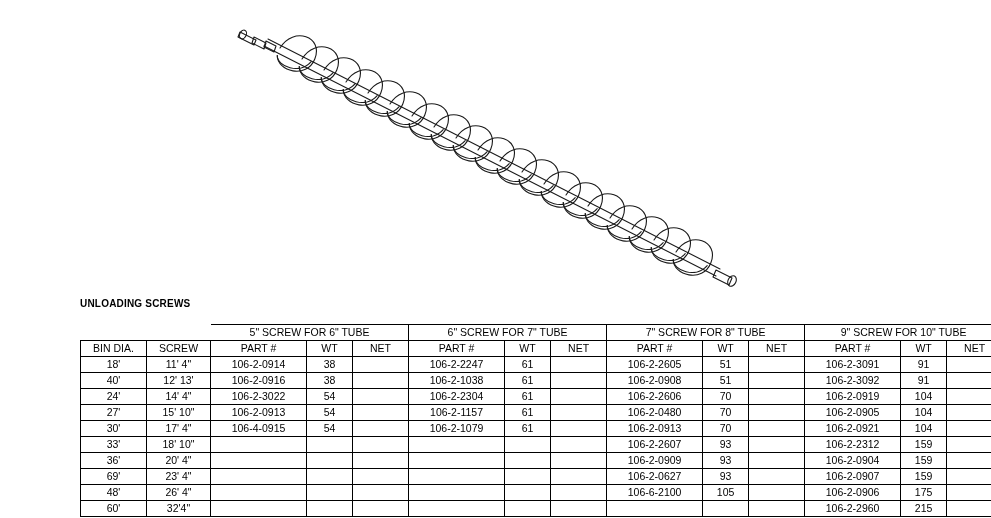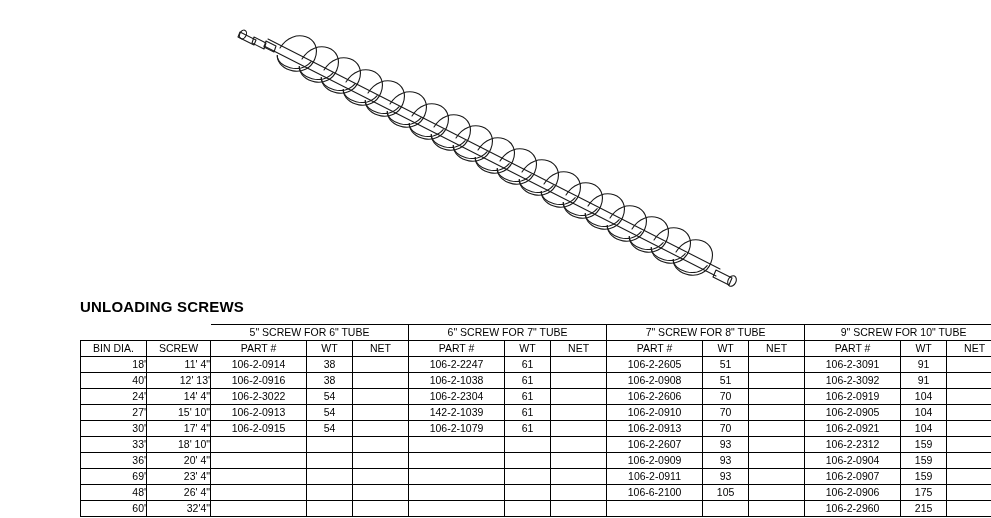--- a/index.html
+++ b/index.html
@@ -23,21 +23,21 @@
     top: 8px;
     width: 560px;
     height: 290px;
   }
 
   
   #section-title {
     position: absolute;
     left: 80px;
     top: 298px;
-    font-size: 15px;
+    font-size: 10px;
     font-weight: bold;
     letter-spacing: 0.2px;
   }
 
   
   #screw-table-wrap {
     position: absolute;
     left: 80px;
     top: 324px;
     width: 830px;
@@ -63,21 +63,21 @@
     font-weight: normal;
     height: 15px;
   }
   table.screw-table .blank-cell {
     border-left: 1px solid #ffffff;
     border-top: 1px solid #ffffff;
     border-right: 1px solid #ffffff;
   }
   table.screw-table td.bin,
   table.screw-table td.screwlen {
-    text-align: right;
+    text-align: center;
   }
   
   col.c-bin      { width: 66px; }
   col.c-screw    { width: 64px; }
   col.c-part     { width: 96px; }
   col.c-wt       { width: 46px; }
   col.c-net      { width: 56px; }
 </style>
 </head>
 <body>
@@ -272,34 +272,34 @@
           <td>106-2-0919</td>
           <td>104</td>
           <td></td>
         </tr>
         <tr>
           <td class="bin">27'</td>
           <td class="screwlen">15' 10"</td>
           <td>106-2-0913</td>
           <td>54</td>
           <td></td>
-          <td>142-2-1039</td>
-          <td>61</td>
-          <td></td>
-          <td>106-2-0910</td>
+          <td>106-2-1157</td>
+          <td>61</td>
+          <td></td>
+          <td>106-2-0480</td>
           <td>70</td>
           <td></td>
           <td>106-2-0905</td>
           <td>104</td>
           <td></td>
         </tr>
         <tr>
           <td class="bin">30'</td>
           <td class="screwlen">17' 4"</td>
-          <td>106-2-0915</td>
+          <td>106-4-0915</td>
           <td>54</td>
           <td></td>
           <td>106-2-1079</td>
           <td>61</td>
           <td></td>
           <td>106-2-0913</td>
           <td>70</td>
           <td></td>
           <td>106-2-0921</td>
           <td>104</td>
@@ -339,21 +339,21 @@
         </tr>
         <tr>
           <td class="bin">69'</td>
           <td class="screwlen">23' 4"</td>
           <td></td>
           <td></td>
           <td></td>
           <td></td>
           <td></td>
           <td></td>
-          <td>106-2-0911</td>
+          <td>106-2-0627</td>
           <td>93</td>
           <td></td>
           <td>106-2-0907</td>
           <td>159</td>
           <td></td>
         </tr>
         <tr>
           <td class="bin">48'</td>
           <td class="screwlen">26' 4"</td>
           <td></td>

